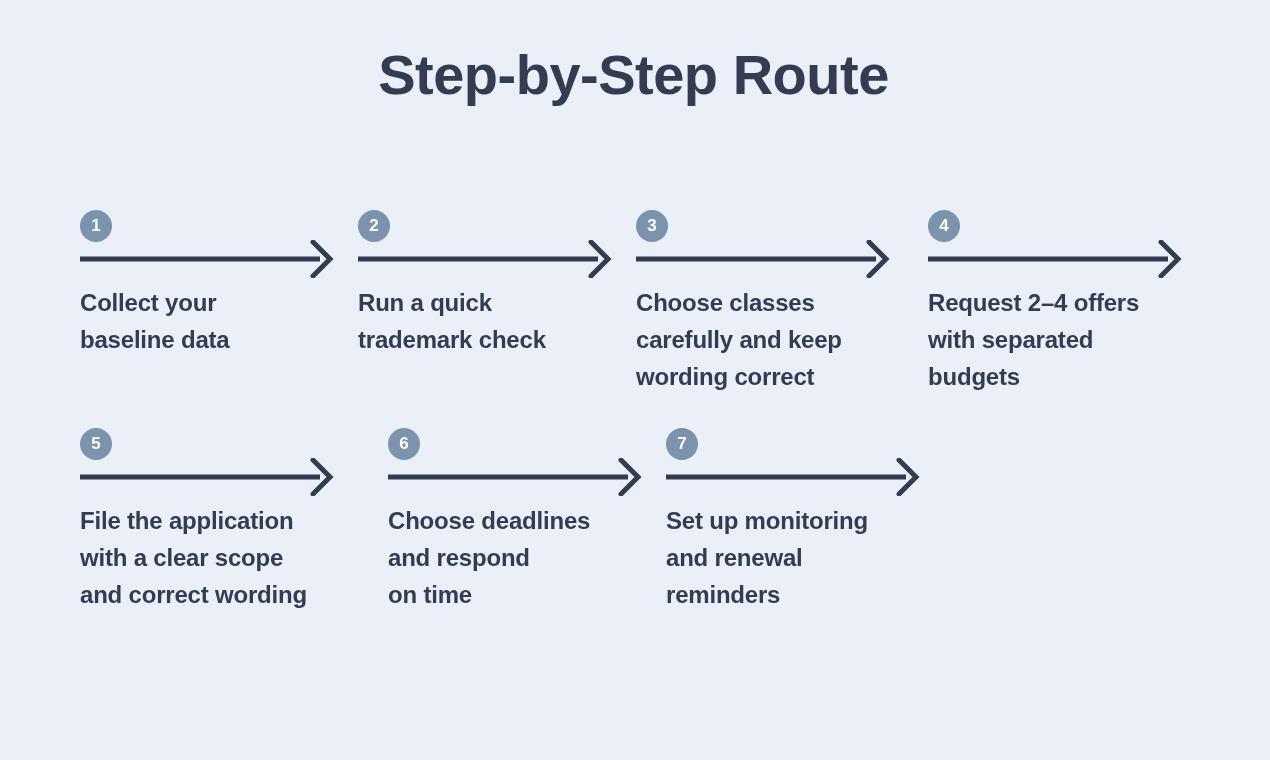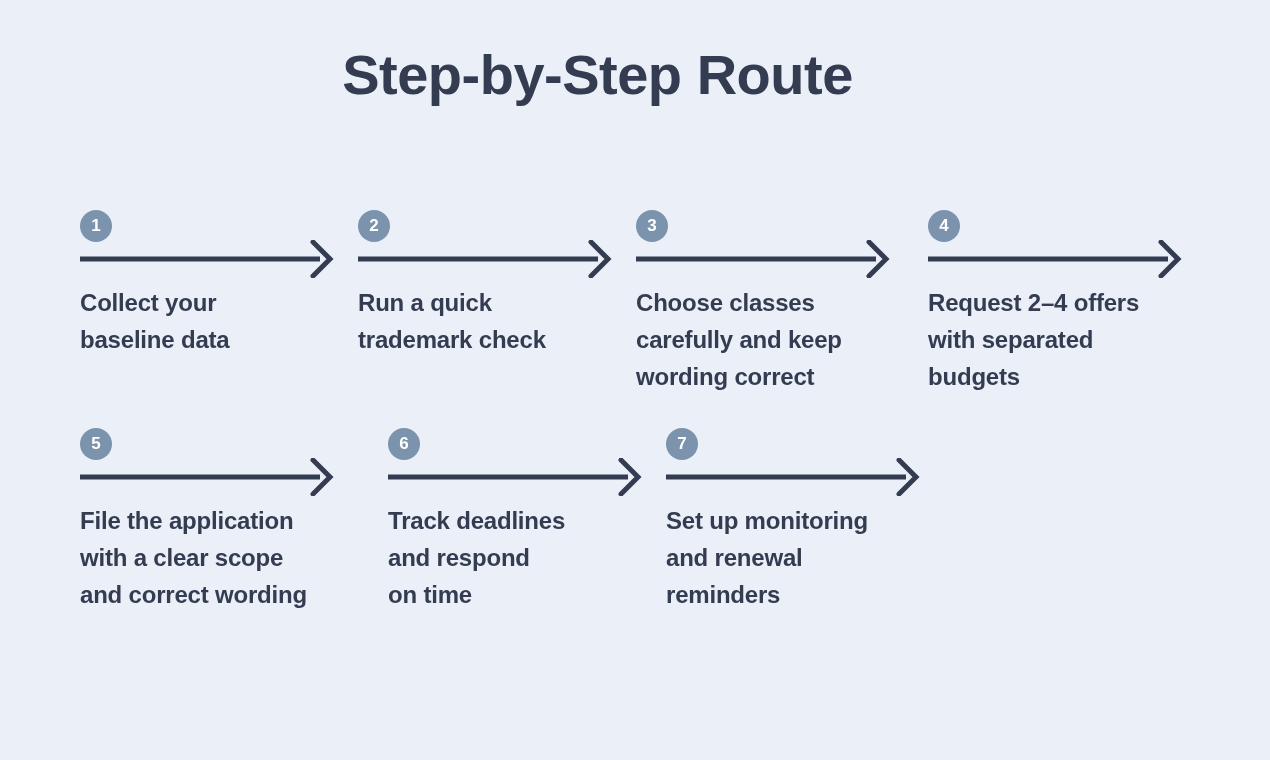--- a/index.html
+++ b/index.html
@@ -20,20 +20,21 @@
     left: 0;
     top: 40px;
     width: 1195px;
     text-align: center;
     font-size: 56px;
     font-weight: bold;
     color: #333c50;
     letter-spacing: -0.5px;
     line-height: 70px;
     white-space: nowrap;
+    padding-left: 36px;
   }
 
   #steps-area {
     position: absolute;
     left: 0;
     top: 0;
     width: 1270px;
     height: 760px;
   }
 
@@ -136,21 +137,21 @@
 with a clear scope
 and correct wording</div>
   </div>
 
   <div class="step" style="left:388px; top:428px; width:260px;">
     <div class="step-badge">6</div>
     <svg class="step-arrow" width="254" height="38" viewBox="0 0 254 38">
       <line x1="0" y1="19" x2="240" y2="19" stroke="#333c50" stroke-width="5" stroke-linecap="butt"></line>
       <polyline points="233,2 250,19 233,36" fill="none" stroke="#333c50" stroke-width="5" stroke-linecap="round" stroke-linejoin="miter"></polyline>
     </svg>
-    <div class="step-label">Track deadlines
+    <div class="step-label">Choose deadlines
 and respond
 on time</div>
   </div>
 
   <div class="step" style="left:666px; top:428px; width:262px;">
     <div class="step-badge">7</div>
     <svg class="step-arrow" width="254" height="38" viewBox="0 0 254 38">
       <line x1="0" y1="19" x2="240" y2="19" stroke="#333c50" stroke-width="5" stroke-linecap="butt"></line>
       <polyline points="233,2 250,19 233,36" fill="none" stroke="#333c50" stroke-width="5" stroke-linecap="round" stroke-linejoin="miter"></polyline>
     </svg>

